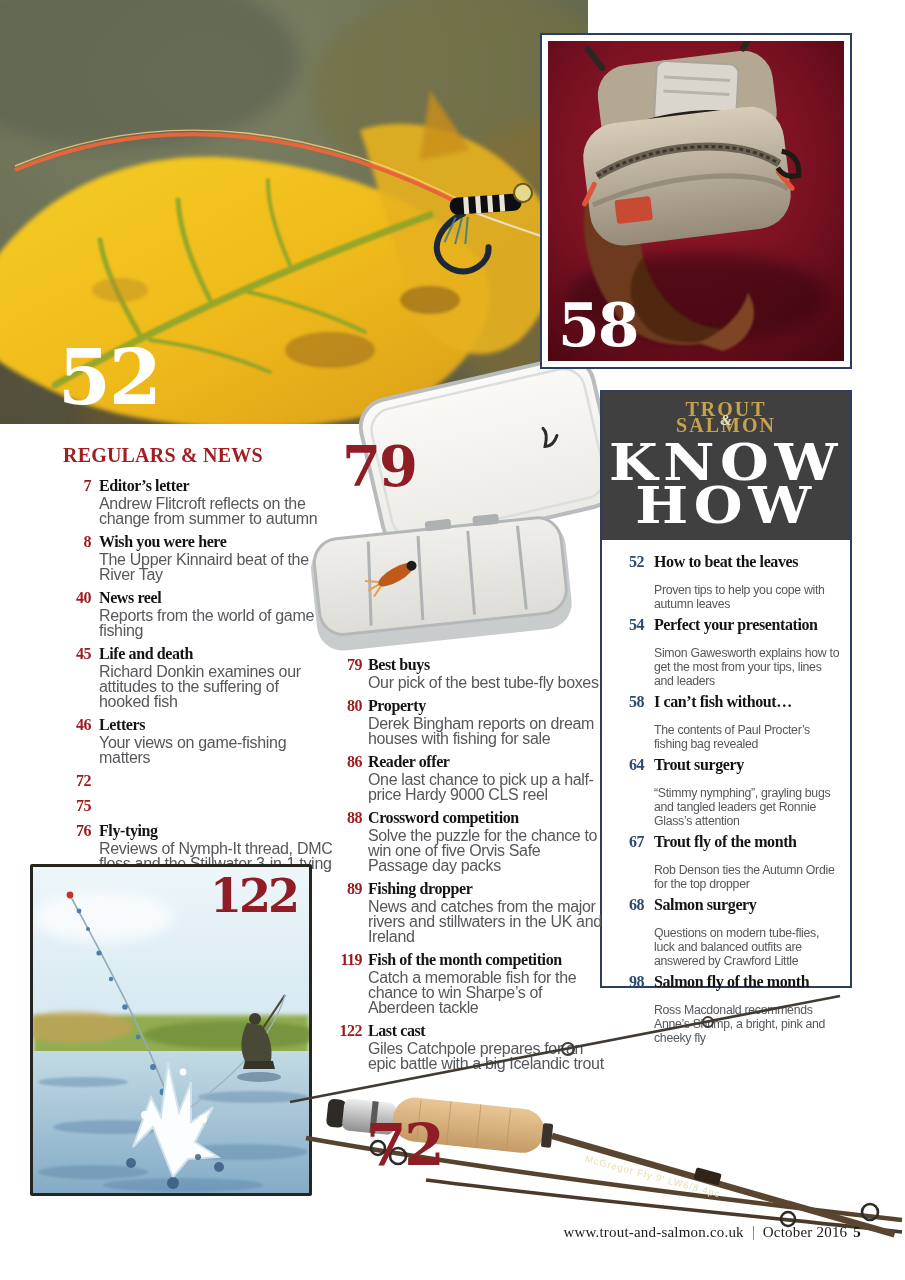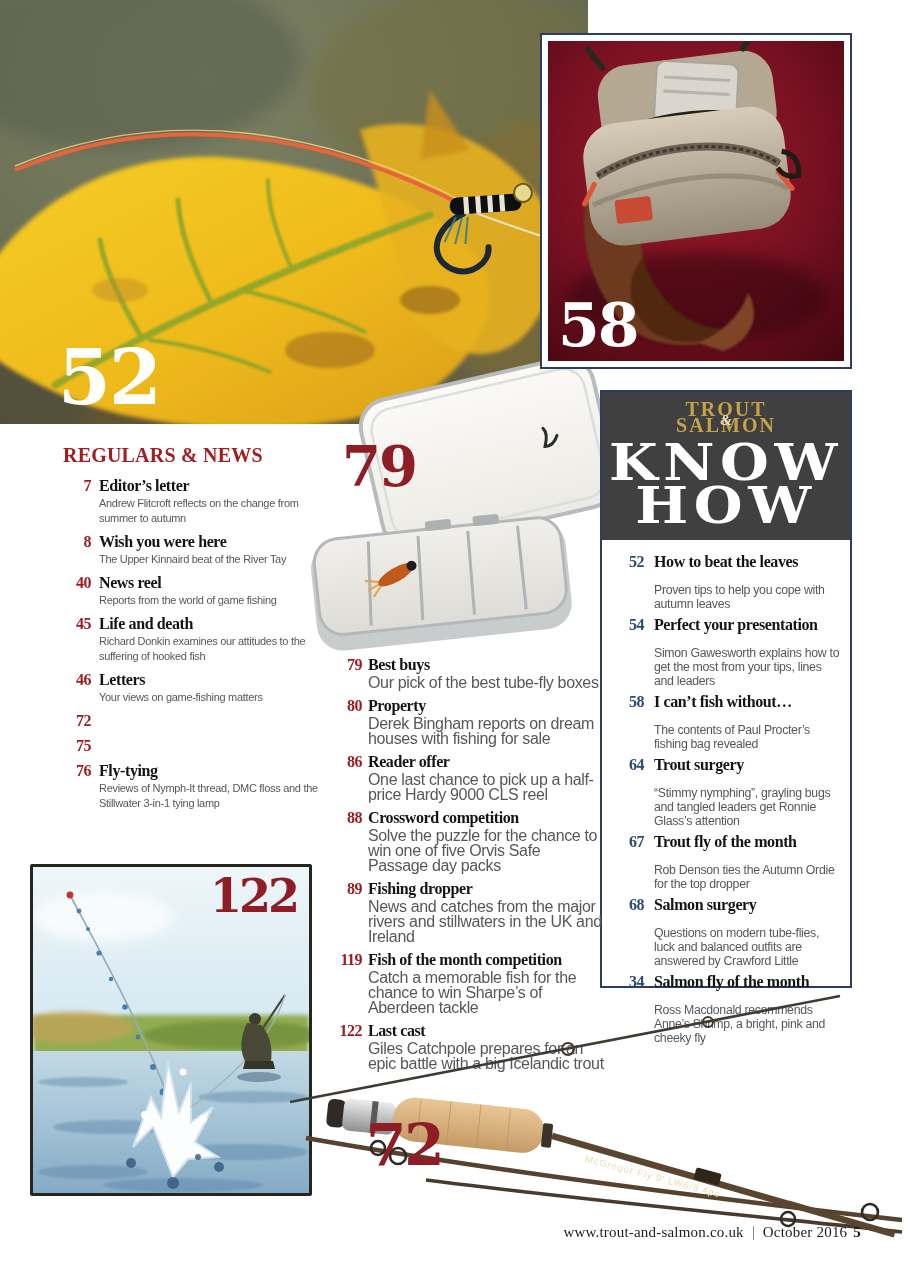--- a/index.html
+++ b/index.html
@@ -40,21 +40,21 @@
   .midcol{left:330px;top:656px;width:280px;}
   .col-heading{font-family:"Liberation Serif",serif;font-weight:700;font-size:20px;
                color:#a11d21;letter-spacing:.2px;margin:0 0 10px 0;}
   .toc-item{display:flex;margin-bottom:7px;}
   .toc-num{font-family:"Liberation Serif",serif;font-weight:700;color:#9b1b1f;
            font-size:16px;line-height:18px;width:28px;text-align:right;margin-right:8px;
            flex:none;letter-spacing:-0.5px;}
   .midcol .toc-num{width:32px;margin-right:6px;}
   .toc-title{font-family:"Liberation Serif",serif;font-weight:700;color:#141414;
              font-size:16px;line-height:18px;letter-spacing:-0.4px;text-align:right;}
-  .toc-desc{color:#55575b;font-size:11px;line-height:15px;letter-spacing:-0.3px;
+  .toc-desc{color:#55575b;font-size:16px;line-height:15px;letter-spacing:-0.3px;
             margin-top:1px;max-width:240px;}
   .midcol .toc-desc{font-size:16px;letter-spacing:-0.35px;max-width:236px;}
 
   
   .knowhow{left:600px;top:390px;width:252px;height:598px;border:2px solid #2b3e60;
            box-sizing:border-box;background:#fff;}
   .kh-header{background:#404040;height:148px;text-align:center;position:relative;}
   .kh-logo{padding-top:9px;font-family:"Liberation Serif",serif;font-weight:700;
            color:#c7a24b;font-size:20px;line-height:16px;letter-spacing:2px;position:relative;}
   .kh-amp{position:absolute;left:50%;top:20px;transform:translateX(-50%);
@@ -265,21 +265,21 @@
         <span class="toc-num">67</span>
         <span><span class="toc-title">Trout fly of the month</span>
         <div class="toc-desc">Rob Denson ties the Autumn Ordie for the top dropper</div></span>
       </div>
       <div class="toc-item">
         <span class="toc-num">68</span>
         <span><span class="toc-title">Salmon surgery</span>
         <div class="toc-desc">Questions on modern tube-flies, luck and balanced outfits are answered by Crawford Little</div></span>
       </div>
       <div class="toc-item">
-        <span class="toc-num">34</span>
+        <span class="toc-num">98</span>
         <span><span class="toc-title">Salmon fly of the month</span>
         <div class="toc-desc">Ross Macdonald recommends Anne’s Shrimp, a bright, pink and cheeky fly</div></span>
       </div>
     </div>
   </div>
 
   <div class="abs regulars">
     <h2 class="col-heading">REGULARS &amp; NEWS</h2>
     <div class="toc-item">
       <span class="toc-num">7</span>

